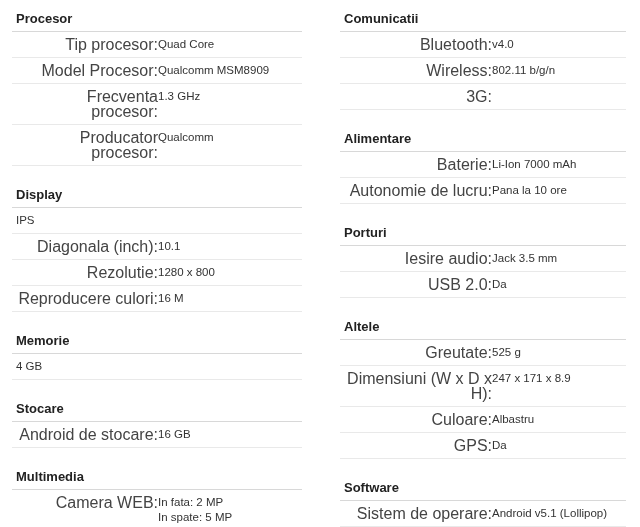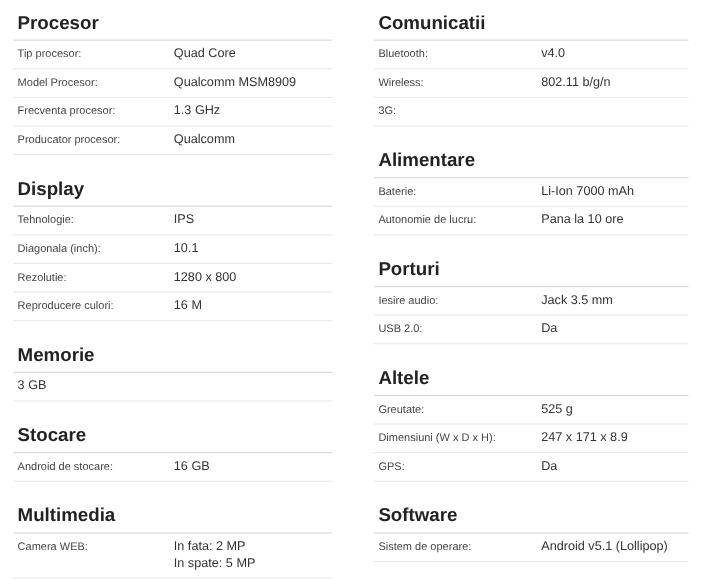--- a/index.html
+++ b/index.html
@@ -22,21 +22,21 @@
   .col {
     width: 320px;
     padding: 0 16px;
   }
   .col.left { padding-left: 12px; padding-right: 18px; }
   .col.right { padding-left: 20px; padding-right: 14px; }
 
   .section { margin-bottom: 18px; }
 
   .section-title {
-    font-size: 17px;
+    font-size: 13px;
     font-weight: bold;
     color: #222222;
     padding: 3px 0 5px 4px;
     border-bottom: 1px solid #d8d8d8;
     margin-bottom: 0;
   }
 
   .rows { width: 100%; }
 
   .row {
@@ -44,23 +44,24 @@
     align-items: flex-start;
     border-bottom: 1px solid #e9e9e9;
     padding: 5px 0 5px 4px;
     min-height: 22px;
   }
   .row:last-child { }
 
   .label {
     width: 142px;
     flex: 0 0 142px;
-    font-size: 10px;
+    font-size: 16px;
     color: #444444;
     line-height: 15px;
+    text-align: right;
   }
   .value {
     flex: 1 1 auto;
     font-size: 11.5px;
     color: #333333;
     line-height: 15px;
     white-space: pre-line;
   }
 
   
@@ -89,42 +90,41 @@
           <div class="row">
             <div class="label">Producator procesor:</div>
             <div class="value">Qualcomm</div>
           </div>
         </div>
       </div>
       <div class="section">
         <div class="section-title">Display</div>
         <div class="rows">
           <div class="row">
-            <div class="label">Tehnologie:</div>
             <div class="value">IPS</div>
           </div>
           <div class="row">
             <div class="label">Diagonala (inch):</div>
             <div class="value">10.1</div>
           </div>
           <div class="row">
             <div class="label">Rezolutie:</div>
             <div class="value">1280 x 800</div>
           </div>
           <div class="row">
             <div class="label">Reproducere culori:</div>
             <div class="value">16 M</div>
           </div>
         </div>
       </div>
       <div class="section">
         <div class="section-title">Memorie</div>
         <div class="rows">
           <div class="row">
-            <div class="value">3 GB</div>
+            <div class="value">4 GB</div>
           </div>
         </div>
       </div>
       <div class="section">
         <div class="section-title">Stocare</div>
         <div class="rows">
           <div class="row">
             <div class="label">Android de stocare:</div>
             <div class="value">16 GB</div>
           </div>
@@ -192,20 +192,24 @@
         <div class="rows">
           <div class="row">
             <div class="label">Greutate:</div>
             <div class="value">525 g</div>
           </div>
           <div class="row">
             <div class="label">Dimensiuni (W x D x H):</div>
             <div class="value">247 x 171 x 8.9</div>
           </div>
           <div class="row">
+            <div class="label">Culoare:</div>
+            <div class="value">Albastru</div>
+          </div>
+          <div class="row">
             <div class="label">GPS:</div>
             <div class="value">Da</div>
           </div>
         </div>
       </div>
       <div class="section">
         <div class="section-title">Software</div>
         <div class="rows">
           <div class="row">
             <div class="label">Sistem de operare:</div>

